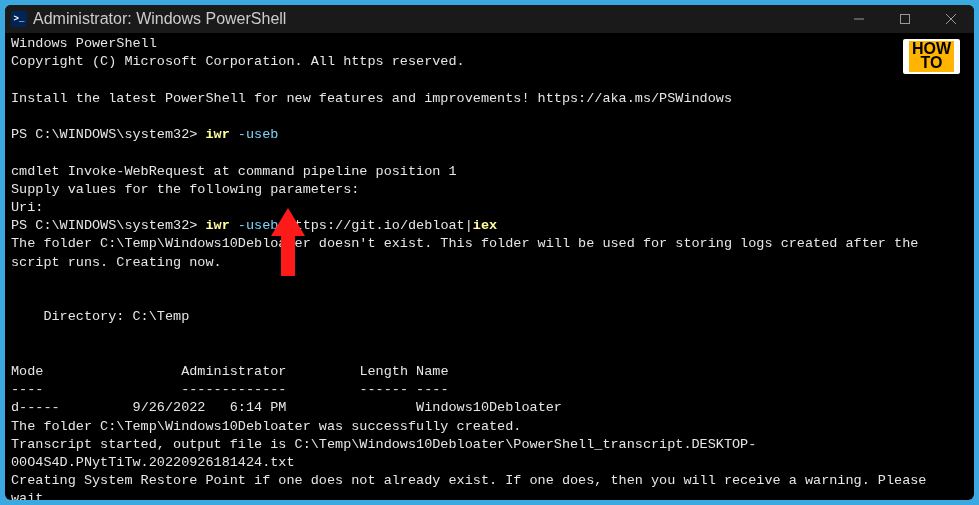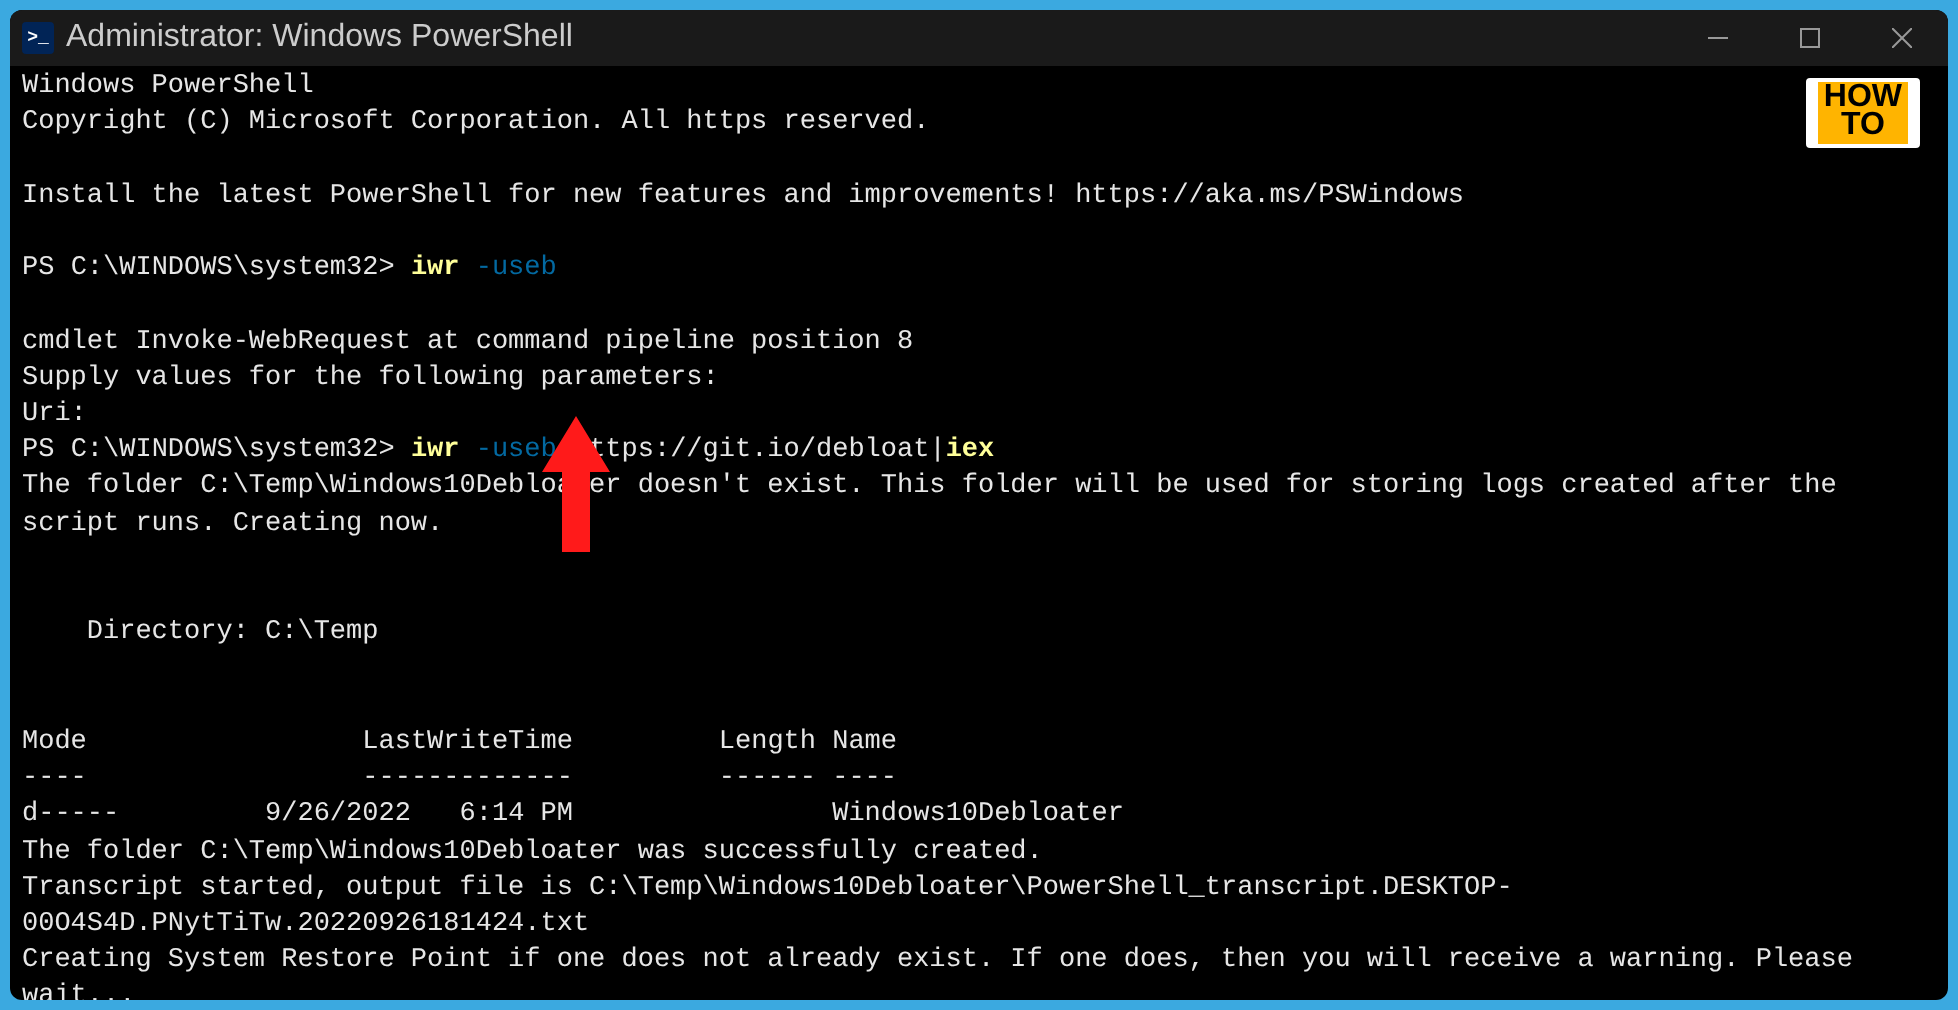--- a/index.html
+++ b/index.html
@@ -103,21 +103,21 @@
       letter-spacing: 1px;
       color: #000;
     }
     .arrow-annotation {
       position: absolute;
       top: 203px;
       left: 258px;
       pointer-events: none;
     }
     .yellow-text { color: #ffff99; font-weight: bold; }
-    .gray-text { color: #0369a1; }
+    .gray-text { color: #7dd3fc; }
     .pipe-text { color: #e6e6e6; }
   </style>
 </head>
 <body>
 
 <div class="window">
   <div class="titlebar">
     <div class="titlebar-left">
       <div class="ps-icon">
         <span>&gt;_</span>
@@ -144,31 +144,31 @@
     </div>
   </div>
 
   <div class="terminal-content"><span>Windows PowerShell</span>
 <span>Copyright (C) Microsoft Corporation. All https reserved.</span>
 
 <span>Install the latest PowerShell for new features and improvements! https://aka.ms/PSWindows</span>
 
 <span>PS </span><span>C:\WINDOWS\system32&gt; </span><span class="yellow-text">iwr </span><span class="gray-text">-useb</span>
 
-<span>cmdlet Invoke-WebRequest at command pipeline position 8</span>
+<span>cmdlet Invoke-WebRequest at command pipeline position 1</span>
 <span>Supply values for the following parameters:</span>
 <span>Uri:</span>
 <span>PS </span><span>C:\WINDOWS\system32&gt; </span><span class="yellow-text">iwr </span><span class="gray-text">-useb </span><span>https://git.io/debloat</span><span class="pipe-text">|</span><span class="yellow-text">iex</span>
 <span>The folder C:\Temp\Windows10Debloater doesn't exist. This folder will be used for storing logs created after the script runs. Creating now.</span>
 
 
 <span>    Directory: C:\Temp</span>
 
 
-<span><span>Mode</span>                 <span>LastWriteTime</span>         <span>Length</span> <span>Name</span></span>
+<span><span>Mode</span>                 <span>Administrator</span>         <span>Length</span> <span>Name</span></span>
 <span><span>----</span>                 <span>-------------</span>         <span>------</span> <span>----</span></span>
 <span><span>d-----</span>         <span>9/26/2022</span>   <span>6:14 PM</span>                <span>Windows10Debloater</span></span>
 <span>The folder C:\Temp\Windows10Debloater was successfully created.</span>
 <span>Transcript started, output file is C:\Temp\Windows10Debloater\PowerShell_transcript.DESKTOP-00O4S4D.PNytTiTw.20220926181424.txt</span>
 <span>Creating System Restore Point if one does not already exist. If one does, then you will receive a warning. Please wait...</span>
 </div>
 
   <div class="logo-badge">
     <div class="logo-how">
       <span>HOW</span>

